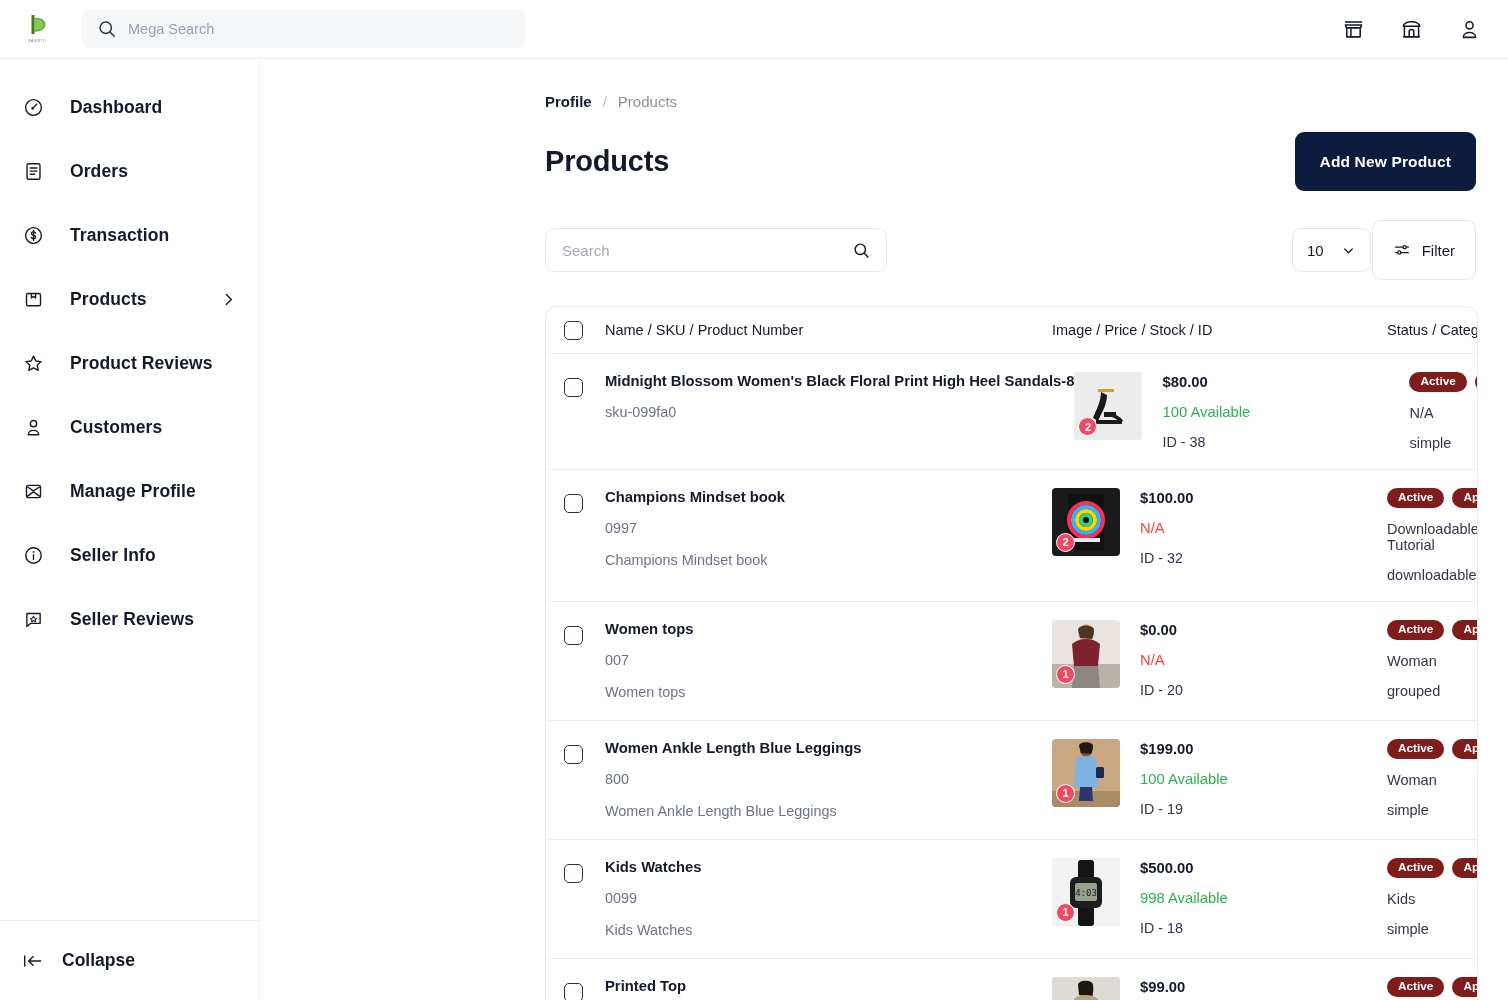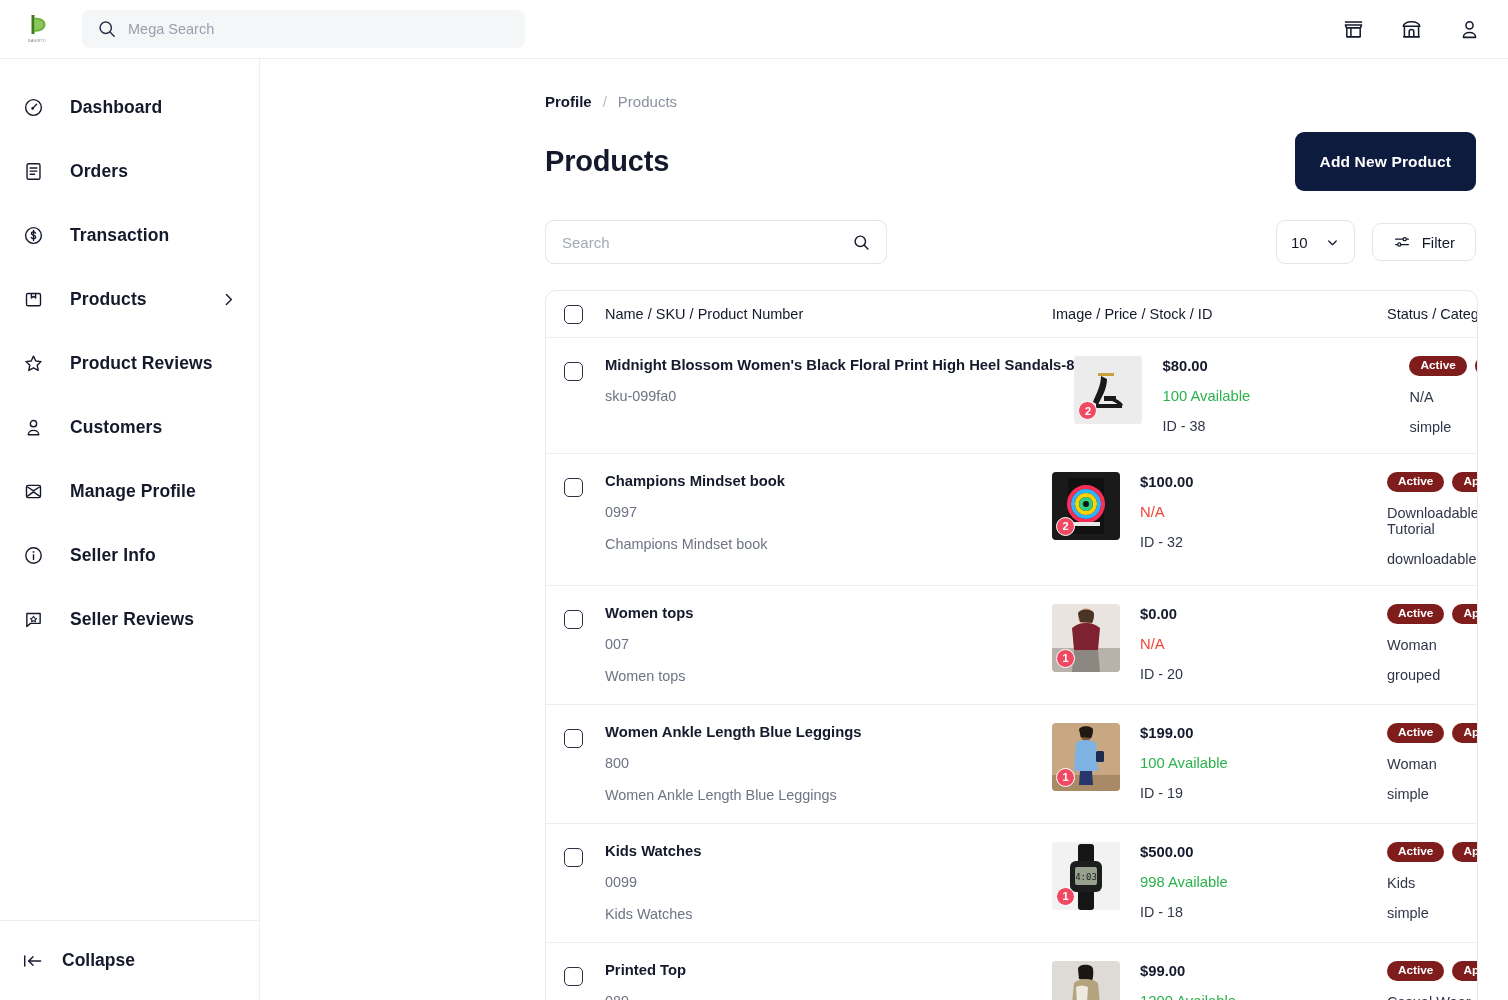--- a/index.html
+++ b/index.html
@@ -91,29 +91,29 @@
   .search-box {
     width: 342px; height: 44px; border: 1px solid #e3e6ec; border-radius: 9px;
     display: flex; align-items: center; padding: 0 16px; gap: 10px; background: #fff;
   }
   .search-box input {
     flex: 1; border: none; outline: none; background: transparent;
     font-family: inherit; font-size: 15px; color: #3a3f50;
   }
   .search-box input::placeholder { color: #a4a9b6; }
 
-  .toolbar-right { display: flex; align-items: center; gap: 17px; }
+  .toolbar-right { display: flex; align-items: center; gap: 1px; }
   .select-pill {
     height: 44px; min-width: 76px; border: 1px solid #e3e6ec; border-radius: 9px;
     display: flex; align-items: center; justify-content: center; gap: 17px;
     padding: 0 14px; cursor: pointer; background: #fff;
   }
   .select-pill .val { font-size: 15px; color: #15192c; }
   .filter-btn {
-    height: 38px; border: 1px solid #e3e6ec; border-radius: 9px;
+    height: 60px; border: 1px solid #e3e6ec; border-radius: 9px;
     display: flex; align-items: center; gap: 11px; padding: 0 20px;
     cursor: pointer; background: #fff;
   }
   .filter-btn .lbl { font-size: 15px; color: #15192c; }
 
   
   .table-wrap {
     margin: 26px 14px 0 285px;
     border: 1px solid #e6e8ee; border-radius: 11px; background: #fff;
     overflow: hidden;

